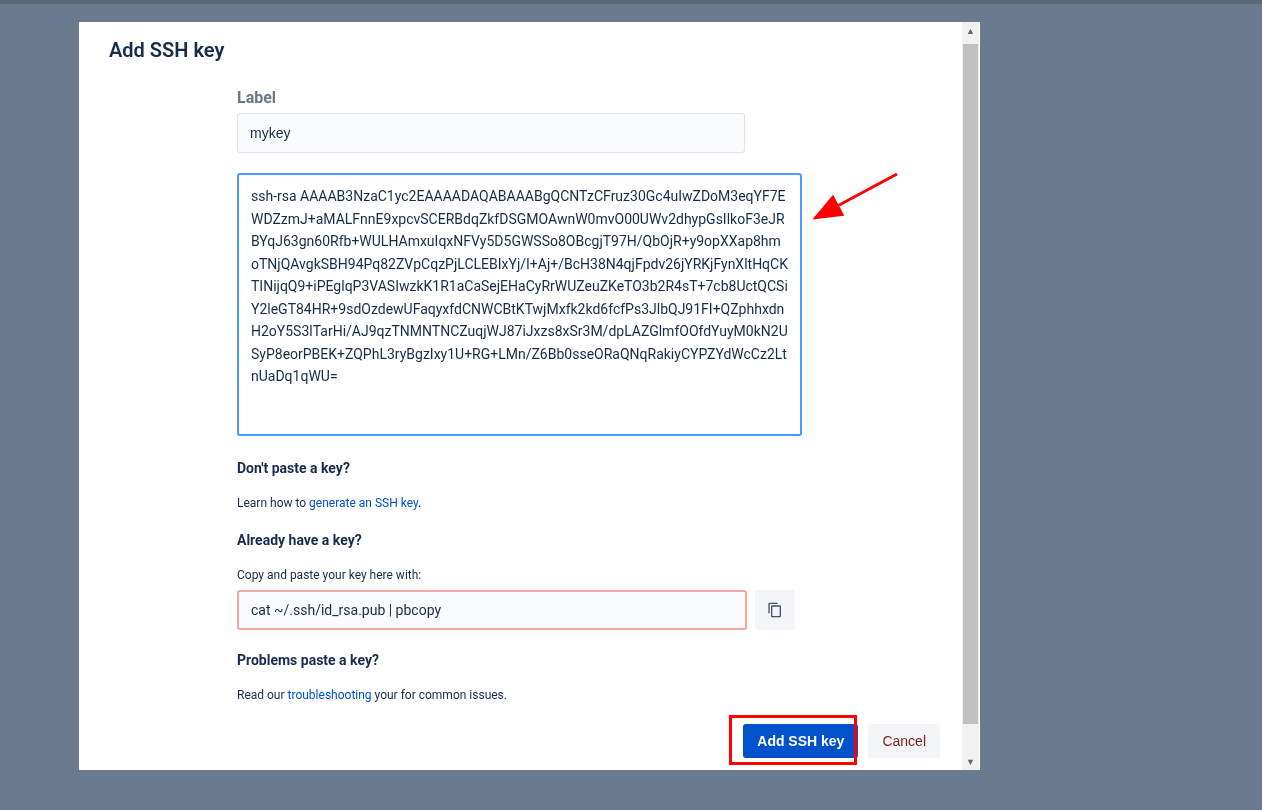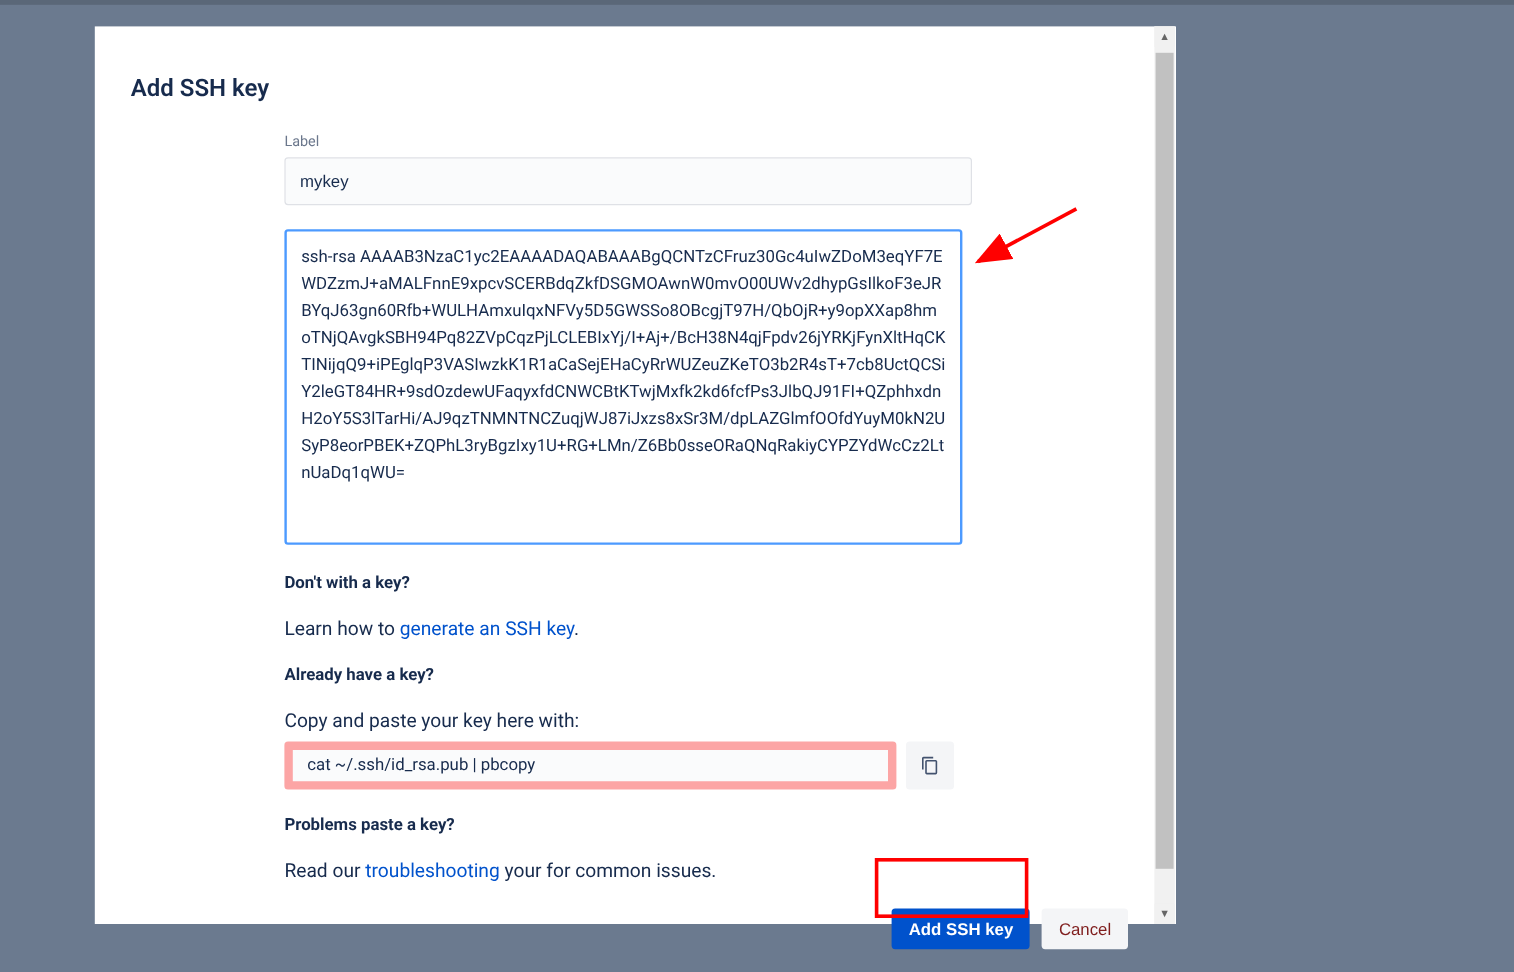--- a/index.html
+++ b/index.html
@@ -19,44 +19,44 @@
     height: 4px;
     background: #5a6778;
   }
   .modal {
     position: absolute;
     left: 79px;
     top: 22px;
     width: 901px;
     height: 748px;
     background: #fff;
-    padding: 39px 40px 22px 30px;
+    padding: 16px 40px 22px 30px;
     display: flex;
     flex-direction: column;
   }
   .modal-title {
     font-size: 20px;
     font-weight: 600;
     color: #172b4d;
     margin-bottom: 26px;
   }
   .form-area {
     padding-left: 128px;
     flex: 1;
   }
   .field-label {
-    font-size: 12px;
-    font-weight: 400;
+    font-size: 16px;
+    font-weight: 700;
     color: #6b778c;
     margin-bottom: 6px;
     display: block;
   }
   .req { color: #de350b; margin-left: 2px; }
   .text-input {
-    width: 573px;
+    width: 508px;
     height: 40px;
     border: 1px solid #dfe1e6;
     border-radius: 3px;
     padding: 0 12px;
     font-size: 14px;
     color: #172b4d;
     background: #fafbfc;
     outline: none;
   }
   .textarea-key {
@@ -75,36 +75,36 @@
     word-break: break-all;
   }
   .gap { height: 20px; }
   .help-heading {
     font-size: 14px;
     font-weight: 700;
     color: #172b4d;
     margin-bottom: 4px;
   }
   .help-text {
-    font-size: 16px;
+    font-size: 12px;
     color: #172b4d;
     margin-bottom: 22px;
     margin-top: 20px;
   }
   .link { color: #0052cc; text-decoration: none; cursor: pointer; }
   .cmd-row {
     display: flex;
     gap: 8px;
     margin-bottom: 22px;
     align-items: stretch;
   }
   .cmd-box {
     width: 510px;
     height: 40px;
-    border: 7px solid #fca5a5;
+    border: 2px solid #fca5a5;
     border-radius: 3px;
     background: #fafbfc;
     padding: 0 12px;
     font-size: 14px;
     color: #172b4d;
     display: flex;
     align-items: center;
   }
   .copy-btn {
     width: 40px;
@@ -197,21 +197,21 @@
 
     <label class="field-label">Label</label>
     <input type="text" class="text-input" value="mykey" style="">
 
     <div class="gap"></div>
 
     <textarea class="textarea-key" style="">ssh-rsa AAAAB3NzaC1yc2EAAAADAQABAAABgQCNTzCFruz30Gc4uIwZDoM3eqYF7EWDZzmJ+aMALFnnE9xpcvSCERBdqZkfDSGMOAwnW0mvO00UWv2dhypGsIlkoF3eJRBYqJ63gn60Rfb+WULHAmxuIqxNFVy5D5GWSSo8OBcgjT97H/QbOjR+y9opXXap8hmoTNjQAvgkSBH94Pq82ZVpCqzPjLCLEBIxYj/I+Aj+/BcH38N4qjFpdv26jYRKjFynXltHqCKTINijqQ9+iPEglqP3VASIwzkK1R1aCaSejEHaCyRrWUZeuZKeTO3b2R4sT+7cb8UctQCSiY2leGT84HR+9sdOzdewUFaqyxfdCNWCBtKTwjMxfk2kd6fcfPs3JlbQJ91FI+QZphhxdnH2oY5S3lTarHi/AJ9qzTNMNTNCZuqjWJ87iJxzs8xSr3M/dpLAZGlmfOOfdYuyM0kN2USyP8eorPBEK+ZQPhL3ryBgzIxy1U+RG+LMn/Z6Bb0sseORaQNqRakiyCYPZYdWcCz2LtnUaDq1qWU=</textarea>
 
     <div class="gap"></div>
 
-    <div class="help-heading">Don't with a key?</div>
+    <div class="help-heading">Don't paste a key?</div>
     <div class="help-text">
       <span>Learn how to </span><a class="link">generate an SSH key</a><span>.</span>
     </div>
 
     <div class="help-heading">Already have a key?</div>
     <div class="help-text" style="margin-bottom:8px;">Copy and paste your key here with:</div>
     <div class="cmd-row">
       <div class="cmd-box">cat ~/.ssh/id_rsa.pub | pbcopy</div>
       <button class="copy-btn">
         <svg viewBox="0 0 24 24">

